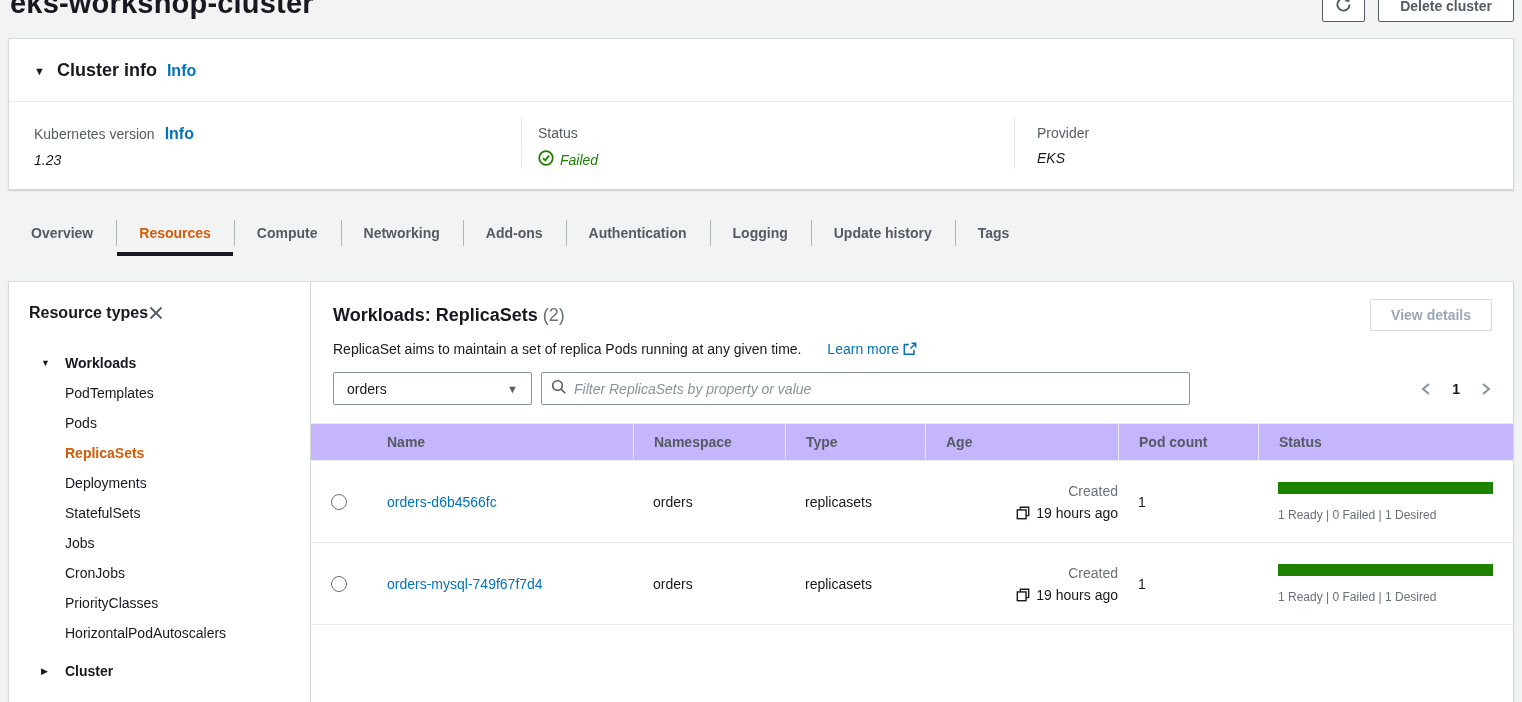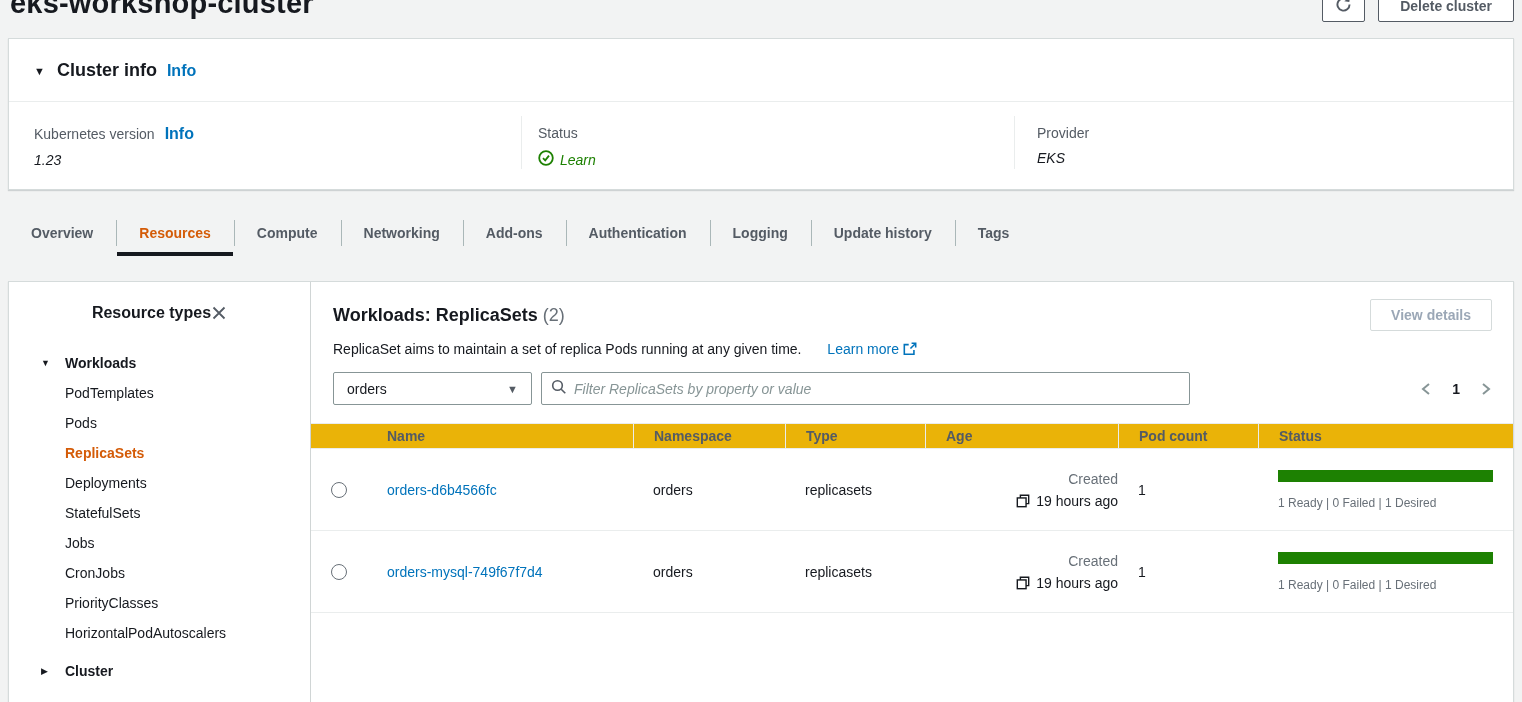--- a/index.html
+++ b/index.html
@@ -37,21 +37,21 @@
   .tab + .tab::before { content: ""; position: absolute; left: 0; top: 10px; height: 26px; width: 1px; background: #aab7b8; }
   .tab.active { color: #d45b07; }
   .tab.active::after { content: ""; position: absolute; left: 1px; right: 1px; bottom: 0; height: 4px; background: #16191f; }
 
   
   .panels { position: absolute; top: 281px; left: 8px; right: 8px; height: 440px; display: flex; }
   .sidebar { width: 303px; background: #fff; border: 1px solid #d5dbdb; border-right: 1px solid #d5dbdb; box-shadow: 0 1px 1px 0 rgba(0,28,36,.15); }
   .main-panel { flex: 1; background: #fff; border: 1px solid #d5dbdb; border-left: none; box-shadow: 0 1px 1px 0 rgba(0,28,36,.15); }
 
   
-  .sidebar-header { display: flex; align-items: center; justify-content: center; padding: 22px 20px 0 20px; }
+  .sidebar-header { display: flex; align-items: center; justify-content: flex-start; padding: 22px 20px 0 20px; }
   .sidebar-title { font-size: 16px; font-weight: bold; color: #16191f; }
   .close-icon { cursor: pointer; display: inline-flex; }
   .tree { margin-top: 26px; }
   .tree-group-row { height: 30px; display: flex; align-items: center; padding-left: 32px; cursor: pointer; }
   .tree-caret { font-size: 9px; color: #16191f; width: 24px; }
   .tree-group-label { font-size: 14px; font-weight: bold; color: #16191f; }
   .tree-item { height: 30px; display: flex; align-items: center; padding-left: 56px; font-size: 14px; color: #16191f; cursor: pointer; }
   .tree-item.selected { color: #d45b07; font-weight: bold; }
   .tree-gap { height: 8px; }
 
@@ -71,21 +71,21 @@
   .search-box { width: 649px; height: 33px; margin-left: 9px; border: 1px solid #879596; border-radius: 2px; background: #fff; display: flex; align-items: center; padding: 0 9px; gap: 7px; }
   .search-box input { border: none; outline: none; flex: 1; font-size: 14px; font-family: "Liberation Sans", "DejaVu Sans", sans-serif; color: #16191f; background: transparent; }
   .search-box input::placeholder { color: #879596; font-style: italic; }
   .pagination { margin-left: auto; display: flex; align-items: center; gap: 16px; }
   .page-num { font-size: 14px; font-weight: bold; color: #16191f; padding: 0 4px; cursor: pointer; }
   .pg-chevron { display: inline-flex; cursor: pointer; }
 
   
   .table { margin-top: 18px; }
   .t-row { display: flex; align-items: stretch; }
-  .t-head { height: 26px; background: #eab308; border-top: 1px solid #eaeded; border-bottom: 1px solid #eaeded; }
+  .t-head { height: 38px; background: #c4b5fd; border-top: 1px solid #eaeded; border-bottom: 1px solid #eaeded; }
   .t-cell { display: flex; align-items: center; padding-left: 20px; font-size: 14px; }
   .th { font-weight: bold; color: #545b64; }
   .th + .th { border-left: 1px solid #eaeded; }
   .c-sel { width: 56px; padding-left: 0; justify-content: center; }
   .c-name { width: 266px; }
   .c-ns { width: 152px; }
   .c-type { width: 140px; }
   .c-age { width: 193px; }
   .c-pod { width: 140px; }
   .c-status { flex: 1; padding-right: 20px; }
@@ -139,21 +139,21 @@
         <div class="field-label-row">
           <span class="field-label">Status</span>
         </div>
         <div class="field-value status-active">
           <span class="icon">
             <svg width="16" height="16" viewBox="0 0 16 16">
                 <circle cx="8" cy="8" r="6.8" fill="none" stroke="#1d8102" stroke-width="1.8"></circle>
                 <polyline points="5,8.2 7.2,10.3 11,5.6" fill="none" stroke="#1d8102" stroke-width="1.8"></polyline>
               </svg>
           </span>
-          <span>Learn</span>
+          <span>Failed</span>
         </div>
       </div>
       <div class="card-col col-3">
         <div class="field-label-row">
           <span class="field-label">Provider</span>
         </div>
         <div class="field-value">EKS</div>
       </div>
     </div>
   </section>

